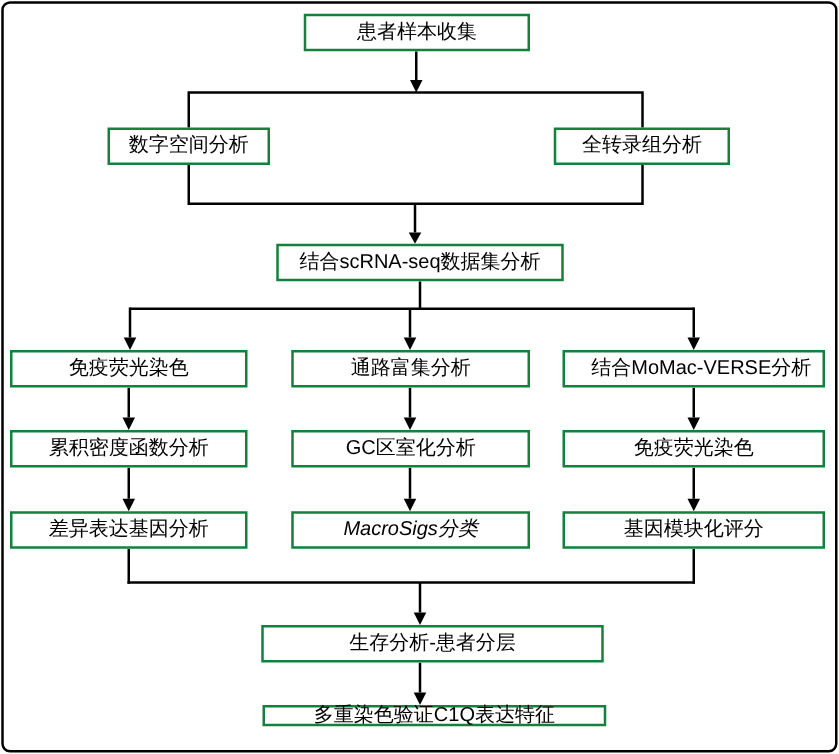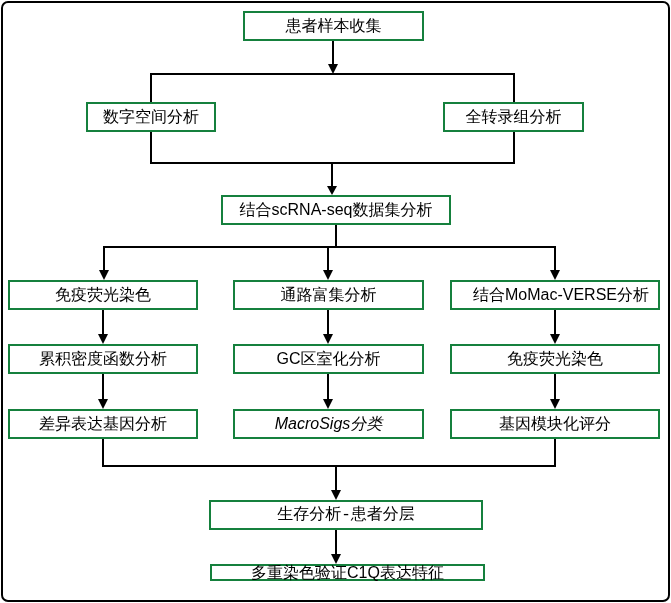--- a/index.html
+++ b/index.html
@@ -62,21 +62,21 @@
   .n-scrna          { left: 221px; top: 195px; width: 230px; height: 30px; }
   .n-immuno         { left: 8px;   top: 280px; width: 190px; height: 30px; }
   .n-pathway        { left: 233px; top: 280px; width: 191px; height: 30px; }
   .n-momac          { left: 450px; top: 280px; width: 210px; height: 30px; padding-left: 12px; }
   .n-cdf            { left: 8px;   top: 344px; width: 190px; height: 30px; }
   .n-gc             { left: 233px; top: 344px; width: 191px; height: 30px; }
   .n-geneexpr       { left: 450px; top: 344px; width: 210px; height: 30px; }
   .n-deg            { left: 8px;   top: 409px; width: 190px; height: 30px; }
   .n-macrosigs      { left: 233px; top: 409px; width: 191px; height: 30px; font-style: italic; }
   .n-genemodule     { left: 450px; top: 409px; width: 210px; height: 30px; }
-  .n-survival       { left: 209px; top: 500px; width: 274px; height: 30px; font-family: Liberation Mono, monospace; }
+  .n-survival       { left: 209px; top: 500px; width: 274px; height: 30px; }
   .n-multiplex      { left: 210px; top: 564px; width: 275px; height: 17px; }
 </style>
 </head>
 <body>
 
 <div class="canvas">
 
   <svg class="connectors" viewBox="0 0 671 603" xmlns="http://www.w3.org/2000/svg">
 
     <rect x="151" y="74" width="363" height="89"></rect>

